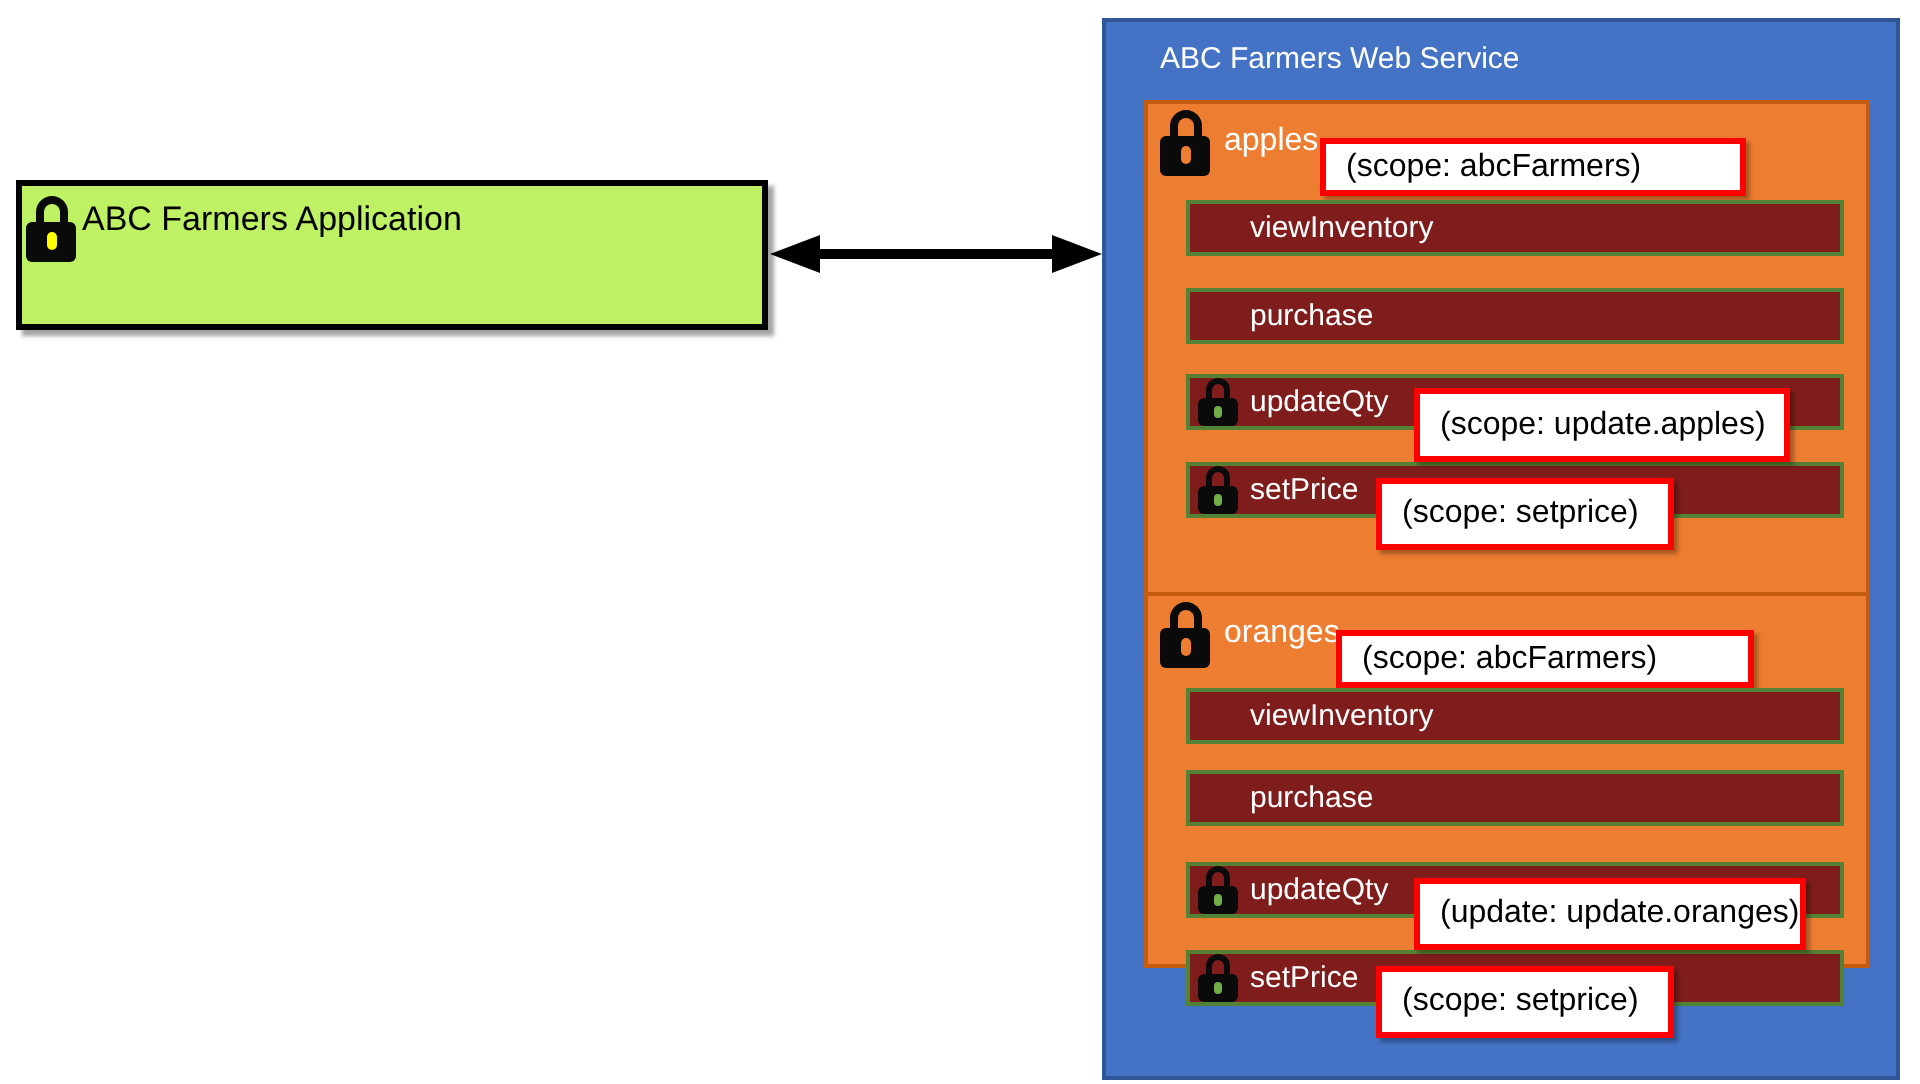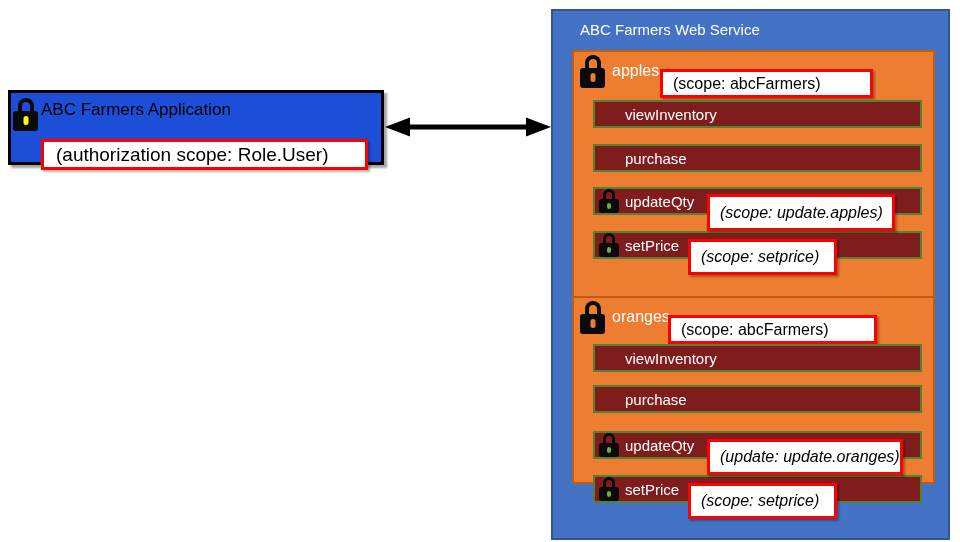--- a/index.html
+++ b/index.html
@@ -15,21 +15,21 @@
     background: #ffffff;
     overflow: hidden;
   }
 
   
   .app-box {
     position: absolute;
     left: 8px; top: 90px;
     width: 376px; height: 75px;
     box-sizing: border-box;
-    background: #1d4ed8;
+    background: #bef264;
     border: 3px solid #000000;
     box-shadow: 3px 3px 2px rgba(90,90,90,0.55);
   }
   .app-title {
     position: absolute;
     left: 30px; top: 7px;
     font-size: 17px;
     color: #000000;
     white-space: nowrap;
   }
@@ -111,21 +111,21 @@
   .bar-label {
     position: absolute;
     left: 30px; top: 50%;
     transform: translateY(-50%);
     font-size: 15px;
     color: #ffffff;
     white-space: nowrap;
   }
 
   
-  .overlay-scope { font-size: 16px; z-index: 3; font-style: italic; }
+  .overlay-scope { font-size: 16px; z-index: 3; }
 
   
   .lock { position: absolute; z-index: 2; }
   .lock .shackle {
     box-sizing: border-box;
     margin: 0 auto;
     border: 4px solid #0a0a0a;
     border-bottom: none;
     border-radius: 8px 8px 0 0;
   }
@@ -158,23 +158,20 @@
 <body>
 
 <div class="canvas">
 
   <div class="app-box">
     <div class="lock lock-big" style="left:2px; top:5px; --hole:#FFFF00">
       <div class="shackle"></div>
       <div class="body"></div>
     </div>
     <div class="app-title">ABC Farmers Application</div>
-    <div class="scope-box app-scope">
-      <span>(authorization scope: Role.User)</span>
-    </div>
   </div>
 
   <svg class="arrow" viewBox="0 0 168 22">
     <line x1="22" y1="11" x2="146" y2="11" stroke="#000000" stroke-width="5"></line>
     <polygon points="1,11 26,1.5 26,20.5" fill="#000000"></polygon>
     <polygon points="167,11 142,1.5 142,20.5" fill="#000000"></polygon>
   </svg>
 
   <div class="service-box">
     <div class="service-title">ABC Farmers Web Service</div>

